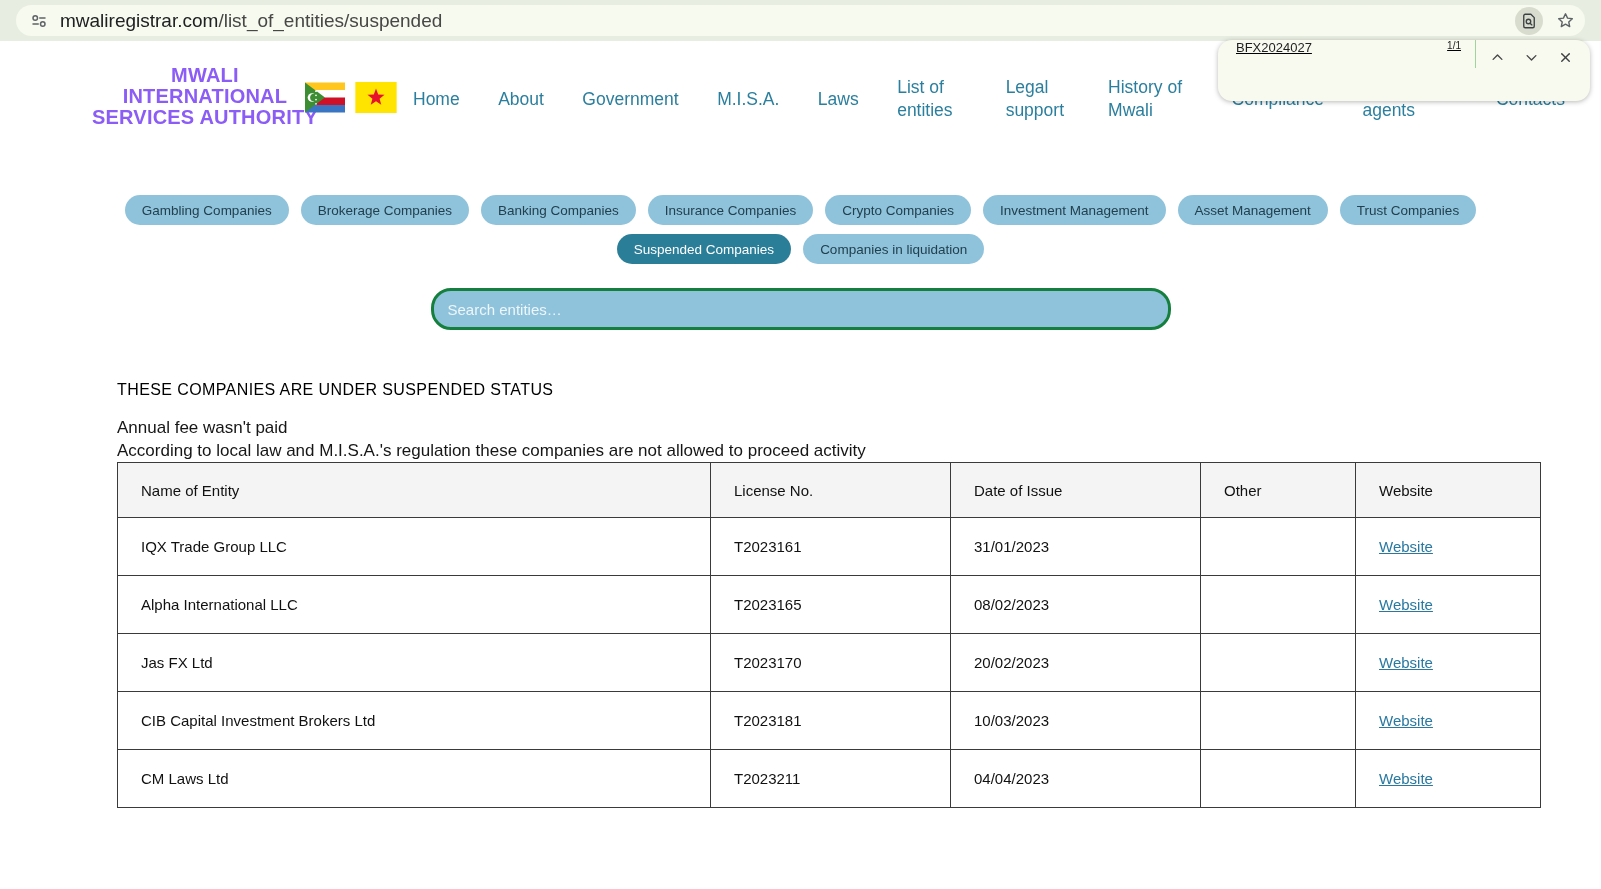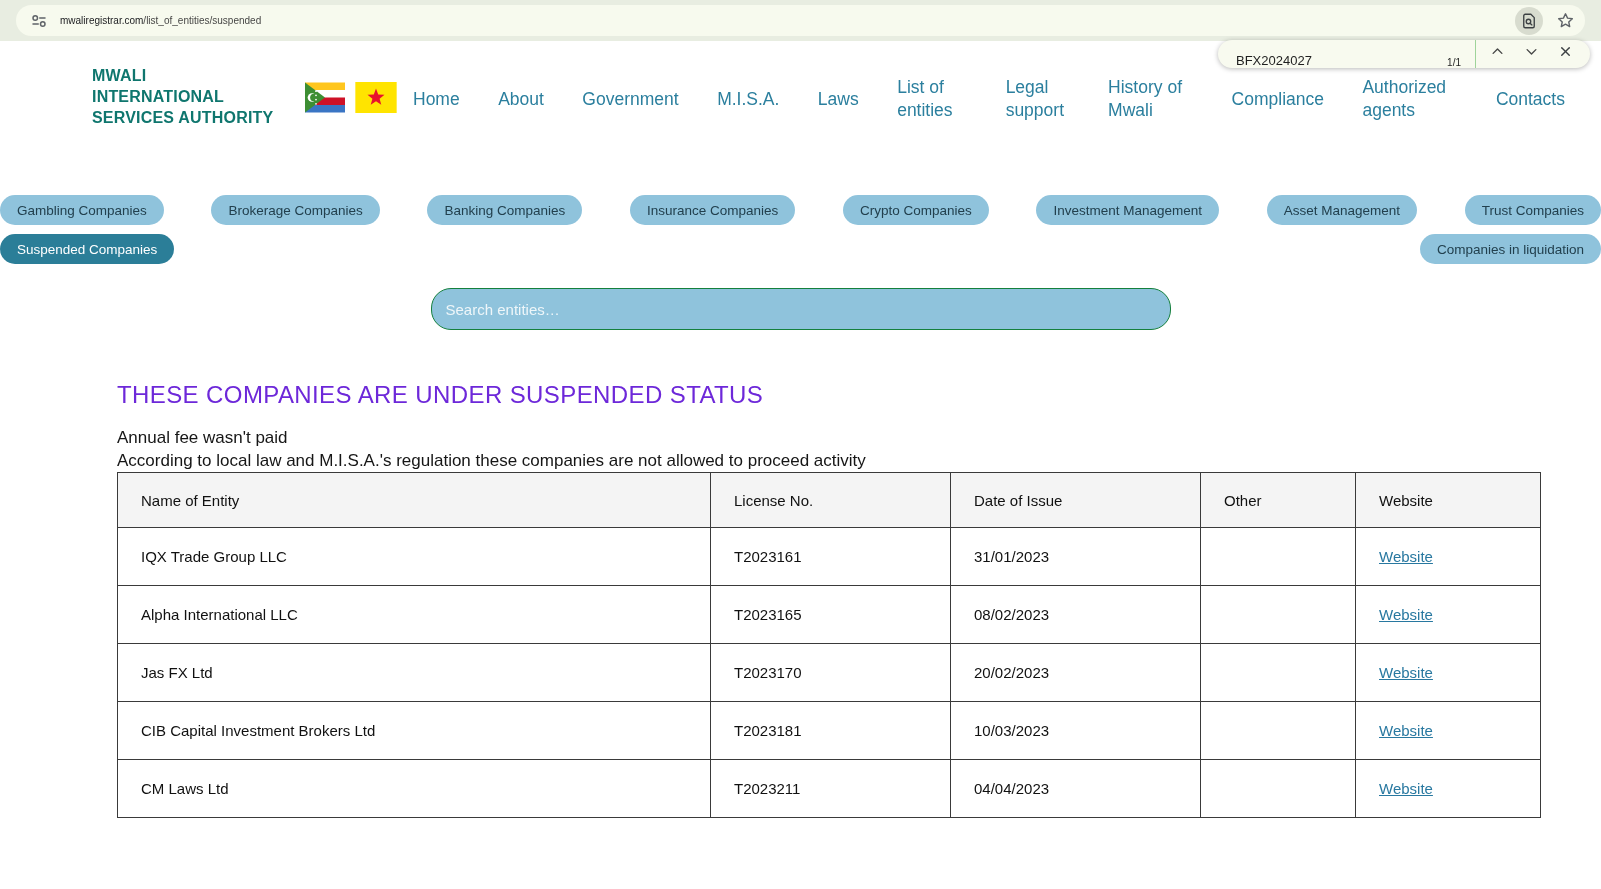--- a/index.html
+++ b/index.html
@@ -6,73 +6,73 @@
   html, body { width: 1601px; height: 889px; overflow: hidden; background: #fff;
     font-family: "Liberation Sans", sans-serif; }
 
   
   .browser-bar { height: 41px; background: #e8ede1; display: flex; align-items: center;
     padding: 0 16px; position: relative; }
   .url-pill { flex: 1; height: 31px; background: #f7faee; border-radius: 16px;
     display: flex; align-items: center; padding: 0 6px 0 10px; }
   .tune-btn { width: 26px; height: 26px; border-radius: 50%; display: flex;
     align-items: center; justify-content: center; margin-right: 8px; cursor: pointer; }
-  .url-text { font-size: 10px; color: #202124; white-space: nowrap; }
+  .url-text { font-size: 19px; color: #202124; white-space: nowrap; }
   .url-text .path { color: #474746; }
   .url-spacer { flex: 1; }
   .find-page-btn { width: 28px; height: 28px; border-radius: 50%; background: #d8dccf;
     display: flex; align-items: center; justify-content: center; cursor: pointer; }
   .star-btn { width: 28px; height: 28px; display: flex; align-items: center;
     justify-content: center; margin-left: 8px; cursor: pointer; }
 
   
-  .find-bar { position: absolute; top: 40px; right: 11px; width: 372px; height: 28px;
+  .find-bar { position: absolute; top: 40px; right: 11px; width: 372px; height: 61px;
     background: #f8faef; border-radius: 14px; box-shadow: 0 1px 5px rgba(0,0,0,0.28);
-    display: flex; align-items: flex-end; padding: 0 8px 0 18px; z-index: 50; }
+    display: flex; align-items: flex-start; padding: 0 8px 0 18px; z-index: 50; text-decoration: underline; }
   .find-query { flex: 1; font-size: 13px; color: #1f1f1f; }
   .find-count { font-size: 10px; color: #1f1f1f; margin-right: 14px; }
   .find-sep { width: 1px; height: 28px; background: #9fd49a; margin-right: 4px; }
   .find-btn { width: 34px; height: 34px; display: flex; align-items: center;
     justify-content: center; cursor: pointer; border-radius: 50%; }
 
   
   .site-header { position: relative; height: 150px; background: #fff; }
-  .logo { position: absolute; left: 92px; top: 24px; font-size: 16px; font-weight: bold;
-    line-height: 21px; color: #0f766e; letter-spacing: 0.2px; }
+  .logo { position: absolute; left: 92px; top: 24px; font-size: 20px; font-weight: bold;
+    line-height: 21px; color: #8b5cf6; letter-spacing: 0.2px; text-align: center; }
   .flags { position: absolute; left: 305px; top: 41px; display: flex; gap: 10px; }
   .flag { display: block; }
   .nav { position: absolute; left: 413px; top: 25px; width: 1152px; height: 66px;
     display: flex; justify-content: space-between; align-items: center; }
   .nav-item { color: #2b7f9e; font-size: 17.5px; line-height: 23px; cursor: pointer;
     white-space: nowrap; }
   .nav-item.wrap { white-space: normal; }
   .nav-item.w70 { max-width: 70px; }
   .nav-item.w64 { max-width: 64px; }
   .nav-item.w85 { max-width: 85px; }
   .nav-item.w95 { max-width: 95px; }
 
   
-  .pill-row { display: flex; justify-content: space-between; gap: 12px; }
+  .pill-row { display: flex; justify-content: center; gap: 12px; }
   .pill-row.first { margin-top: 4px; }
   .pill-row.second { margin-top: 9px; }
   .pill { background: #8fc3dc; color: #22404e; border-radius: 16px; height: 30px;
     display: flex; align-items: center; padding: 0 17px; font-size: 13.5px;
     cursor: pointer; white-space: nowrap; }
   .pill.active { background: #2b7e98; color: #fff; }
 
   
   .search-wrap { display: flex; justify-content: center; margin-top: 24px; }
   .search-input { width: 740px; height: 42px; background: #8fc3dc;
-    border: 1px solid #15803d; border-radius: 20px; padding: 0 14px; font-size: 15px;
+    border: 3px solid #15803d; border-radius: 20px; padding: 0 14px; font-size: 15px;
     color: #fff; outline: none; font-family: "Liberation Sans", sans-serif; }
   .search-input::placeholder { color: #eef6f9; opacity: 1; }
 
   
   .main { margin: 0 61px 0 117px; }
-  .status-heading { color: #6d28d9; font-size: 24px; font-weight: 400;
+  .status-heading { color: #000000; font-size: 16px; font-weight: 400;
     margin: 51px 0 17px; letter-spacing: 0.4px; }
   .note { font-size: 17px; line-height: 23px; color: #161616; }
   .table-title { font-size: 17px; font-weight: bold; color: #0d0d0d;
     margin: 26px 0 22px; letter-spacing: 0.2px; }
 
   table.entities { width: 1423px; border-collapse: collapse; table-layout: fixed;
     font-size: 15px; color: #111; }
   .entities th, .entities td { border: 1px solid #3a3a3a; text-align: left;
     padding-left: 23px; }
   .entities th { background: #f4f4f4; height: 55px; font-weight: normal; }

